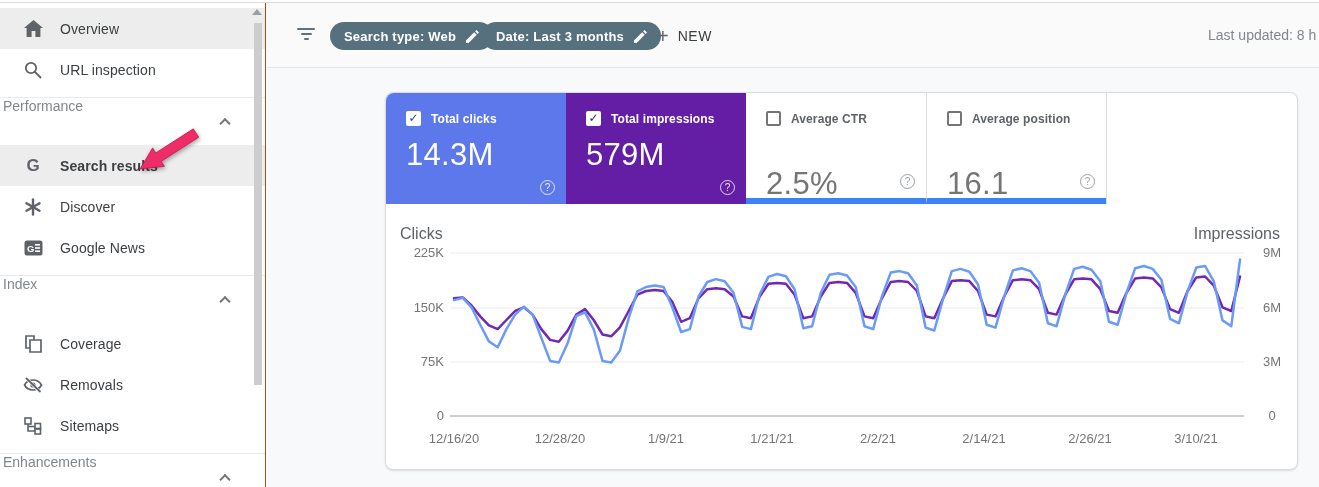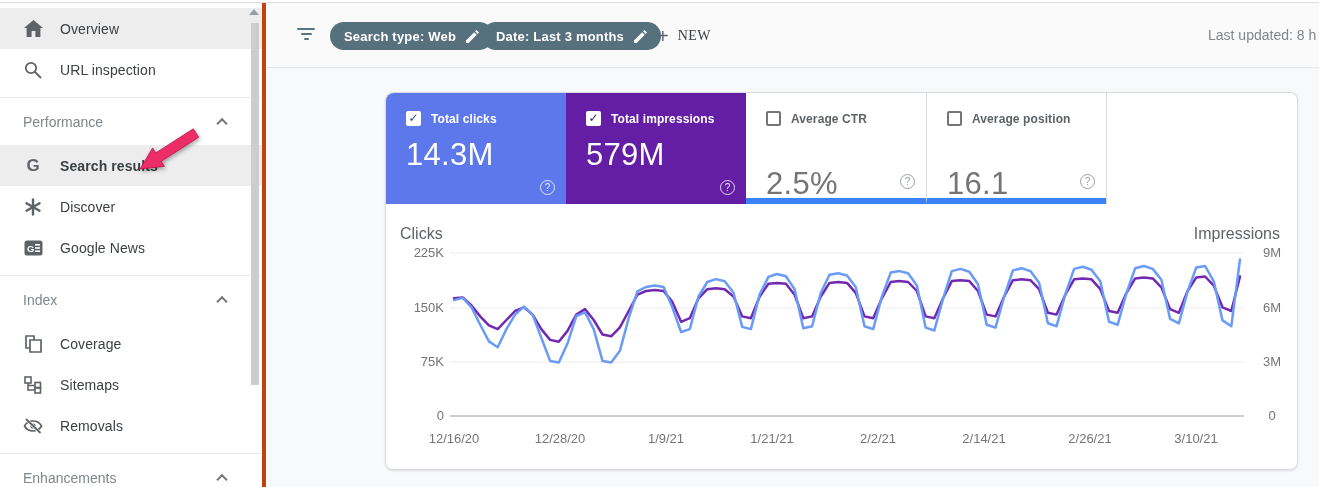--- a/index.html
+++ b/index.html
@@ -2,49 +2,49 @@
 <html><head>
 <meta charset="utf-8">
 <style>
   * { margin:0; padding:0; box-sizing:border-box; }
   html,body { width:1319px; height:487px; overflow:hidden; }
   body { font-family:"Liberation Sans","DejaVu Sans",sans-serif; background:#fff; color:#3c4043; }
   .screen { position:relative; width:1319px; height:487px; overflow:hidden; background:#fff; }
   .top-hairline { position:absolute; top:2px; left:0; width:100%; height:1px; background:#dadce0; }
 
   
-  .sidebar { position:absolute; top:3px; left:0; width:266px; height:484px; background:#fff; border-right:4px solid #c2410c; overflow:hidden; }
+  .sidebar { position:absolute; top:3px; left:0; width:266px; height:484px; background:#fff; border-right:1px solid #c2410c; overflow:hidden; }
   .nav-item { display:flex; align-items:center; height:41px; padding-left:21px; cursor:pointer; }
   .nav-item.first { margin-top:5px; }
   .nav-item.selected { background:#ededed; }
   .nav-icon { width:24px; height:22px; display:flex; align-items:center; justify-content:center; color:#5f6368; flex:0 0 24px; }
   .nav-label { margin-left:15px; font-size:14px; color:#3c4043; letter-spacing:.1px; }
   .nav-label.bold { font-weight:bold; }
   .sb-divider { height:1px; background:#e8eaed; margin-top:7px; }
-  .section-head { position:relative; height:47px; display:flex; align-items:center; padding-left:23px; cursor:pointer; }
+  .section-head { position:relative; height:47px; display:flex; align-items:flex-start; padding-left:3px; cursor:pointer; }
   .section-label { font-size:14px; color:#80868b; }
   .chev { position:absolute; right:36px; top:50%; width:8px; height:8px; border-left:2px solid #757575; border-top:2px solid #757575; transform:translateY(-30%) rotate(45deg); }
   .g-glyph { font-size:17px; font-weight:bold; color:#5f6368; font-family:"Liberation Sans",sans-serif; }
   
   .sb-scroll-up { position:absolute; top:6px; right:3px; width:0; height:0; border-left:5px solid transparent; border-right:5px solid transparent; border-bottom:6px solid #9aa0a6; }
   .sb-scroll-thumb { position:absolute; top:20px; right:3px; width:8px; height:362px; background:#cdcdcd; }
   .annotation-arrow { position:absolute; left:0; top:0; pointer-events:none; filter:drop-shadow(1px 2px 2px rgba(0,0,0,.35)); }
 
   
   .main { position:absolute; top:3px; left:267px; width:1052px; height:484px; background:#f8f9fa; overflow:hidden; }
   .topbar { position:relative; height:65px; background:#fafafa; border-bottom:1px solid #e6e6e6; }
   .funnel { position:absolute; left:29px; top:25px; width:20px; height:14px; }
   .funnel span { display:block; background:#5c7482; height:2px; border-radius:1px; margin:0 auto 3px auto; }
   .funnel .f1 { width:18px; } .funnel .f2 { width:11px; } .funnel .f3 { width:5px; }
   .chip { position:absolute; top:19px; height:28px; border-radius:14px; background:#56707e; color:#fff; display:flex; align-items:center; padding:0 14px; font-size:13px; font-weight:bold; letter-spacing:.2px; cursor:pointer; }
   .chip .edit-ic { margin-left:10px; width:13px; height:13px; }
   .chip1 { left:63px; } .chip2 { left:215px; }
   .new-btn { position:absolute; left:390px; top:19px; height:28px; display:flex; align-items:center; cursor:pointer; }
   .new-plus { font-size:20px; color:#5f6368; font-weight:400; margin-right:9px; line-height:20px; }
-  .new-label { font-size:14px; color:#3c4043; letter-spacing:.5px;font-family:Liberation Serif, serif; }
+  .new-label { font-size:14px; color:#3c4043; letter-spacing:.5px; }
   .last-updated { position:absolute; left:941px; top:24px; font-size:14px; color:#80868b; white-space:nowrap; }
 
   
   .panel { position:absolute; left:118px; top:89px; width:913px; height:378px; background:#fff; border:1px solid #dadce0; border-radius:8px; box-shadow:0 1px 2px rgba(60,64,67,.15); }
   .tiles { display:flex; height:111px; }
   .tile { position:relative; width:180px; height:111px; padding:18px 0 0 20px; cursor:pointer; }
   .tile.white { border-bottom:6px solid #3b82f6; }
   .tile.b-left { border-left:1px solid #dadce0; }
   .tile.colored { color:#fff; }
   .tile-filler { flex:1; border-left:1px solid #dadce0; border-top-right-radius:8px; }
@@ -151,45 +151,45 @@
         <svg width="17" height="18" viewBox="0 0 17 18">
             <path d="M1 1 h8 l0 12 h-8 Z" fill="none" stroke="#5f6368" stroke-width="1.7"></path>
             <path d="M5 5 h11 v12 h-11 Z" fill="#fff" stroke="#5f6368" stroke-width="1.7"></path>
           </svg>
       </span>
       <span class="nav-label">Coverage</span>
     </div>
 
     <div class="nav-item">
       <span class="nav-icon">
+        <svg width="20" height="16" viewBox="0 0 20 16">
+            <path d="M10 3 C5.5 3 2.5 6.2 1.5 8 C2.5 9.8 5.5 13 10 13 C14.5 13 17.5 9.8 18.5 8 C17.5 6.2 14.5 3 10 3 Z" fill="none" stroke="#5f6368" stroke-width="1.7"></path>
+            <circle cx="10" cy="8" r="2.6" fill="#5f6368"></circle>
+            <line x1="3" y1="1" x2="17" y2="15" stroke="#fff" stroke-width="3"></line>
+            <line x1="3.5" y1="1.5" x2="17" y2="14.5" stroke="#5f6368" stroke-width="1.8" stroke-linecap="round"></line>
+          </svg>
+      </span>
+      <span class="nav-label">Removals</span>
+    </div>
+
+    <div class="nav-item">
+      <span class="nav-icon">
         <svg width="18" height="18" viewBox="0 0 18 18">
             <g fill="none" stroke="#5f6368" stroke-width="1.6">
               <rect x="1" y="1" width="6" height="6"></rect>
               <rect x="11" y="6.5" width="5.5" height="5.5"></rect>
               <rect x="11" y="12.5" width="5.5" height="5.5" transform="translate(0,-1)"></rect>
               <path d="M4 7 v7 h7"></path>
               <path d="M4 9.5 h7"></path>
             </g>
           </svg>
       </span>
       <span class="nav-label">Sitemaps</span>
     </div>
 
-    <div class="nav-item">
-      <span class="nav-icon">
-        <svg width="20" height="16" viewBox="0 0 20 16">
-            <path d="M10 3 C5.5 3 2.5 6.2 1.5 8 C2.5 9.8 5.5 13 10 13 C14.5 13 17.5 9.8 18.5 8 C17.5 6.2 14.5 3 10 3 Z" fill="none" stroke="#5f6368" stroke-width="1.7"></path>
-            <circle cx="10" cy="8" r="2.6" fill="#5f6368"></circle>
-            <line x1="3" y1="1" x2="17" y2="15" stroke="#fff" stroke-width="3"></line>
-            <line x1="3.5" y1="1.5" x2="17" y2="14.5" stroke="#5f6368" stroke-width="1.8" stroke-linecap="round"></line>
-          </svg>
-      </span>
-      <span class="nav-label">Removals</span>
-    </div>
-
     <div class="sb-divider"></div>
 
     <div class="section-head">
       <span class="section-label">Enhancements</span>
       <span class="chev"></span>
     </div>
 
     <div class="sb-scroll-up"></div>
     <div class="sb-scroll-thumb"></div>
 

